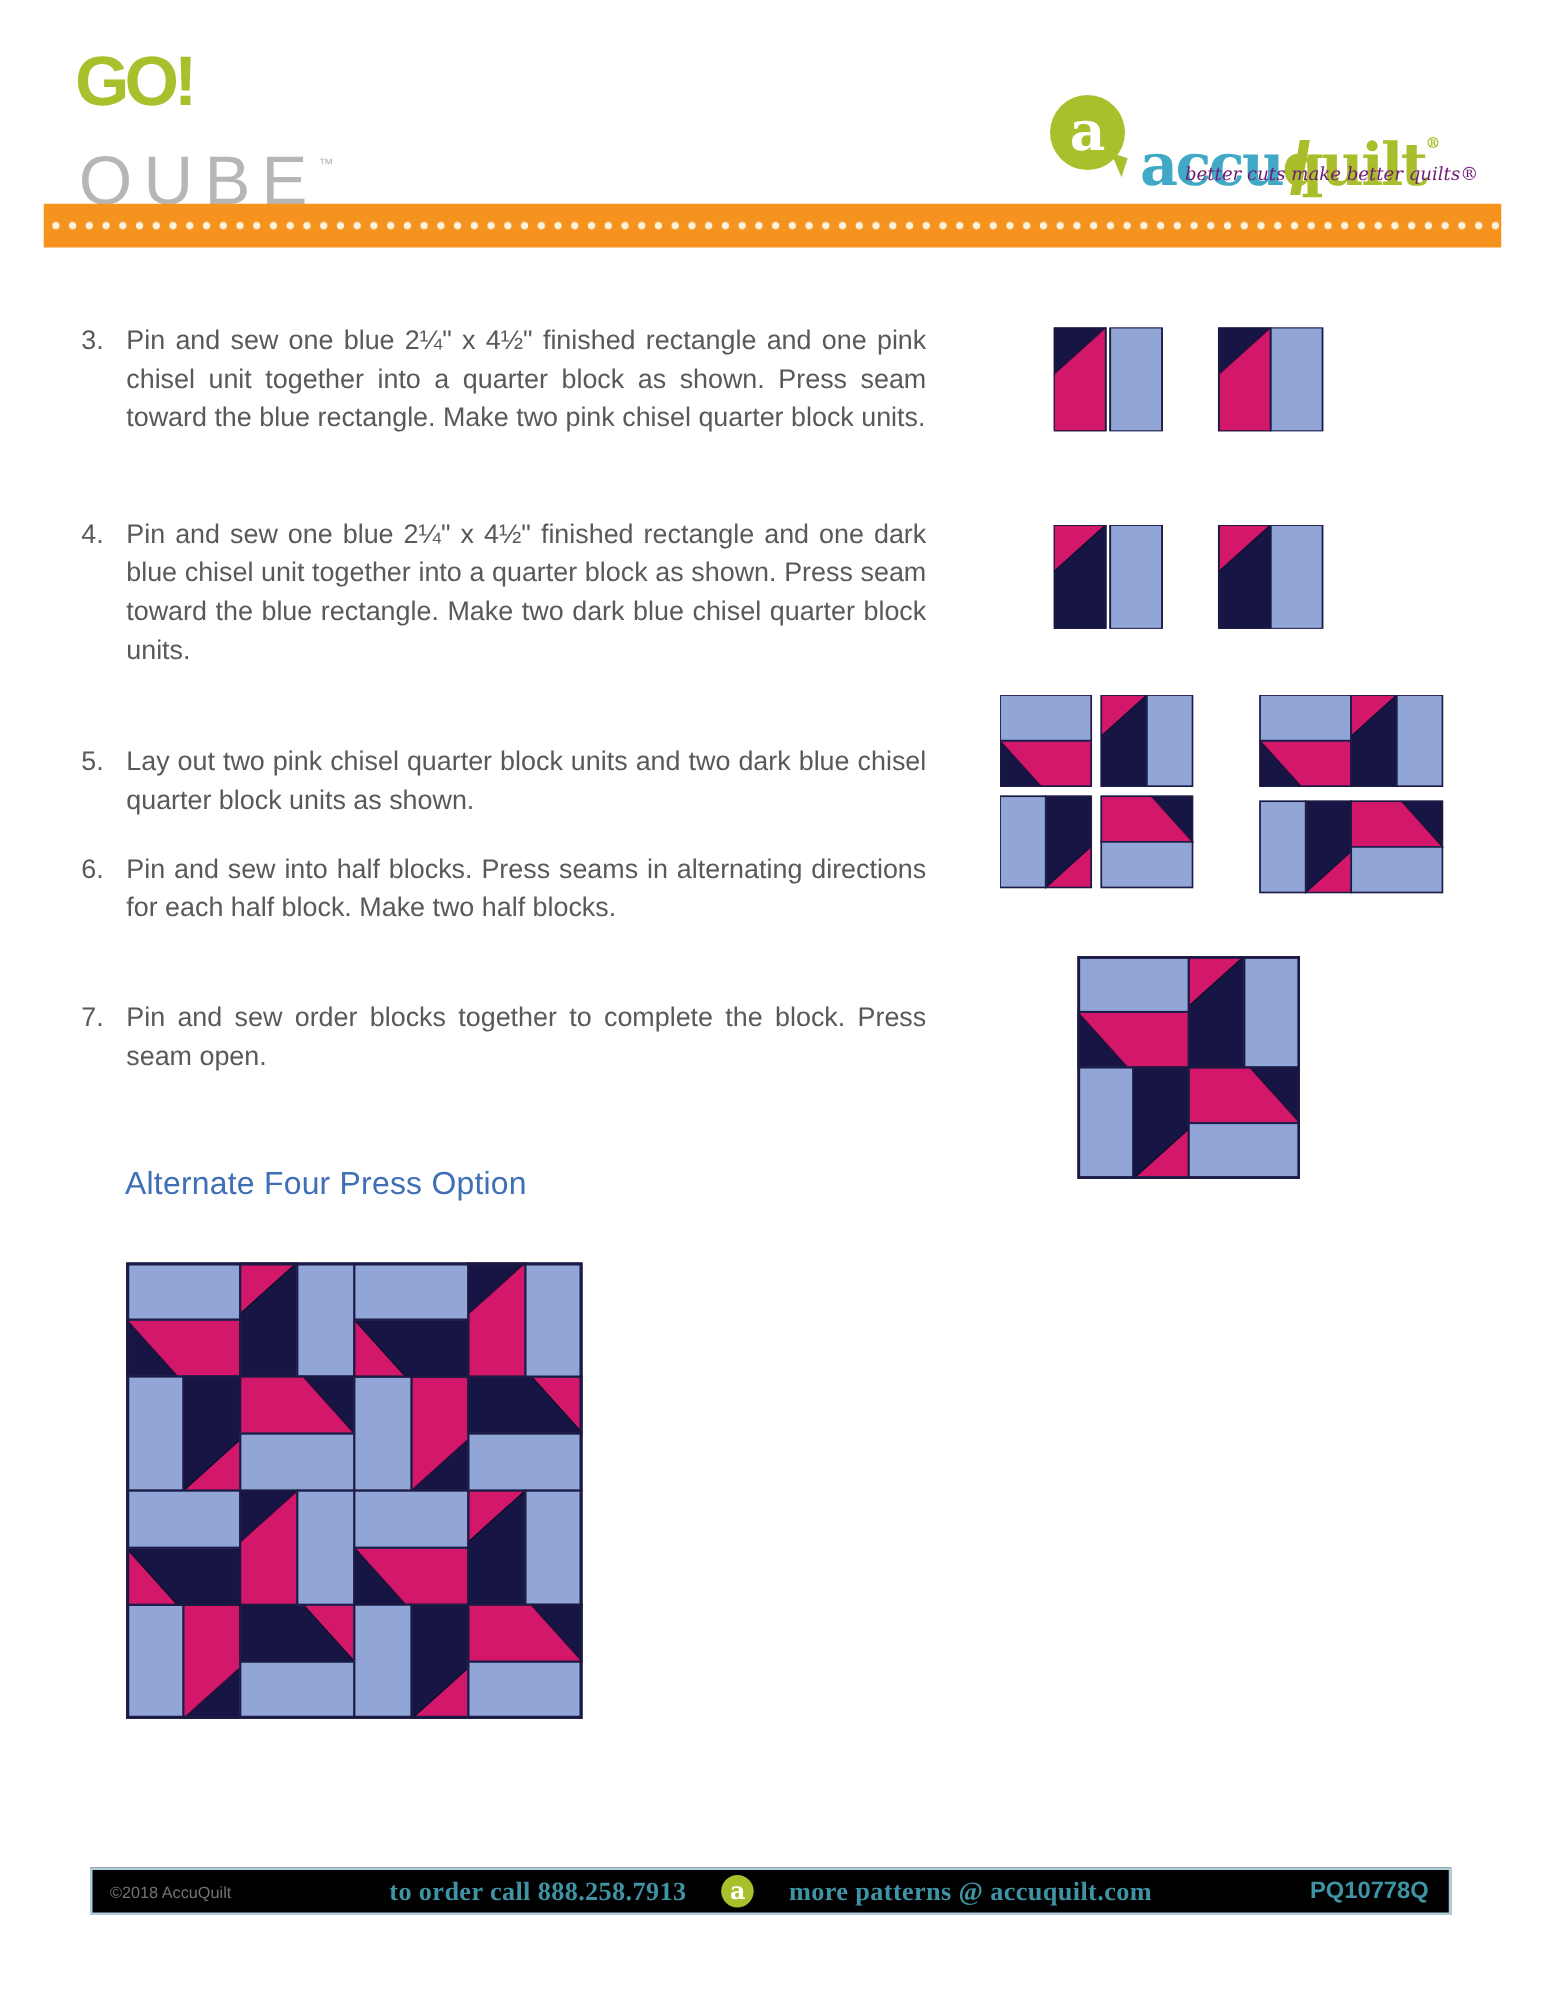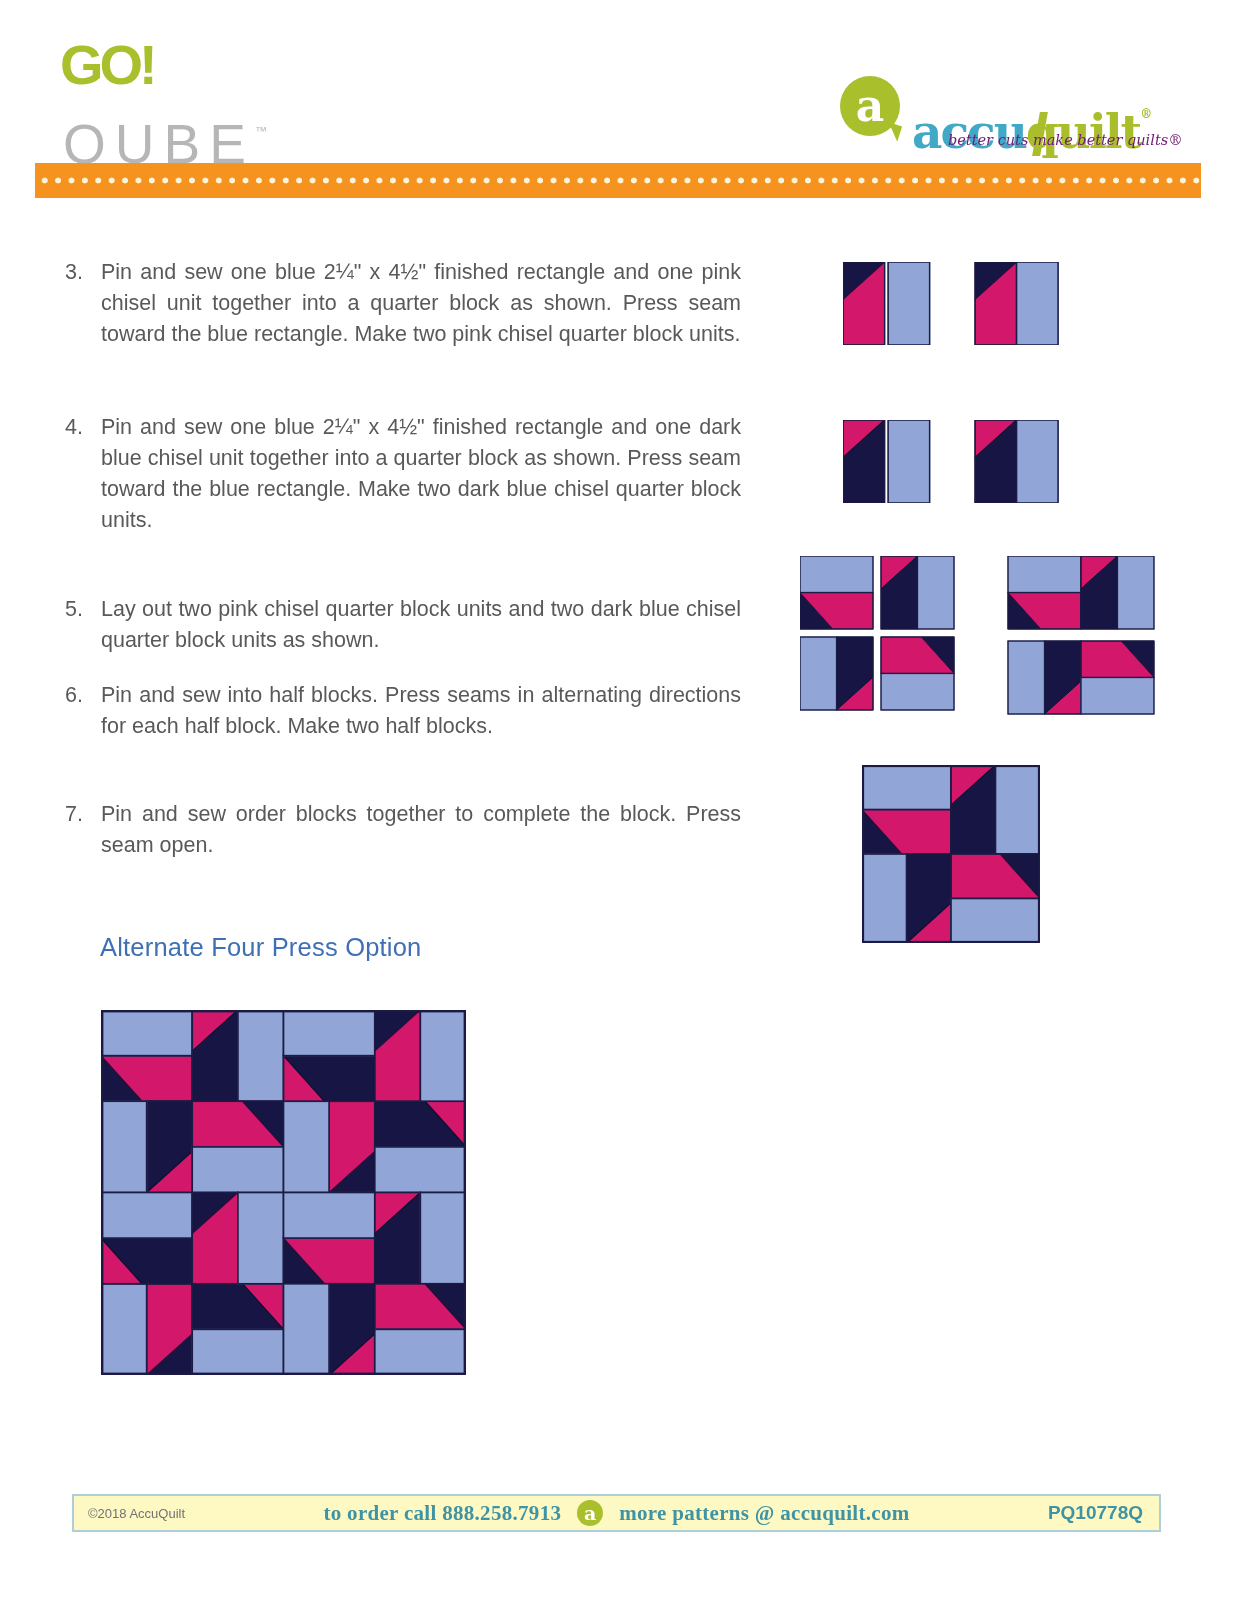--- a/index.html
+++ b/index.html
@@ -77,27 +77,27 @@
 
   
   .qn{fill:#171543;stroke:#12102f;stroke-width:.5;}
   .qk{fill:#d3176b;stroke:#2a0f3a;stroke-width:.5;}
   .qb{fill:#91a5d6;stroke:#5a6a9a;stroke-width:.5;}
   .sew{fill:none;stroke:#1c1b45;stroke-width:.7;}
   .blk-border{fill:none;stroke:#1b1a44;stroke-width:1.1;}
 
   
   .footer-bar{
-    left:72px;top:1494px;width:1089px;height:38px;background:#fef9c3;
+    left:72px;top:1494px;width:1089px;height:38px;background:#000000;
     border:2px solid #aecfd9;display:flex;align-items:center;box-sizing:border-box;
   }
   .footer-copy{margin-left:14px;font-size:13px;color:#717275;}
   .footer-center{
     position:absolute;left:50%;transform:translateX(-50%);
-    display:flex;align-items:center;gap:16px;white-space:nowrap;
+    display:flex;align-items:center;gap:28px;white-space:nowrap;
   }
   .footer-serif{
     font-family:"Liberation Serif",serif;font-weight:bold;font-size:21px;
     color:#3e93a4;letter-spacing:.3px;
   }
   .footer-a-badge{
     width:26px;height:26px;border-radius:50%;background:#a9bf2b;color:#ffffff;
     font-family:"DejaVu Serif",serif;font-weight:bold;font-size:19px;
     display:flex;align-items:center;justify-content:center;line-height:1;
   }

